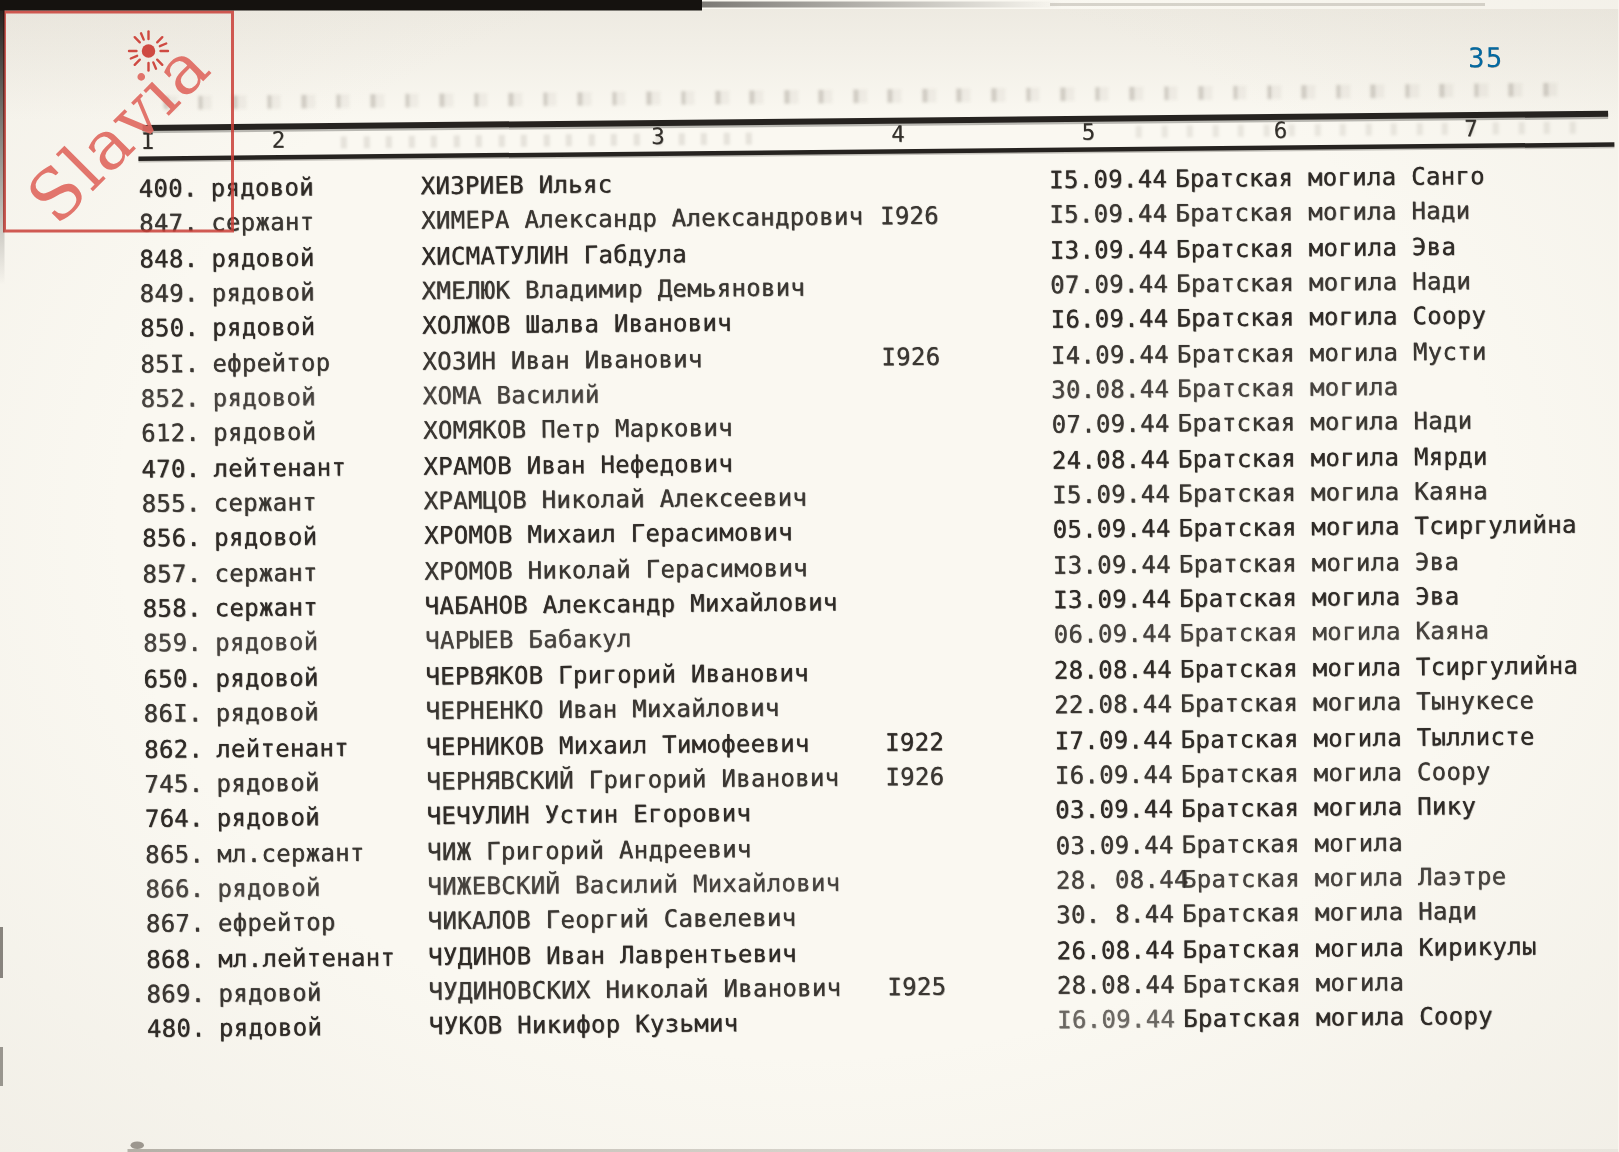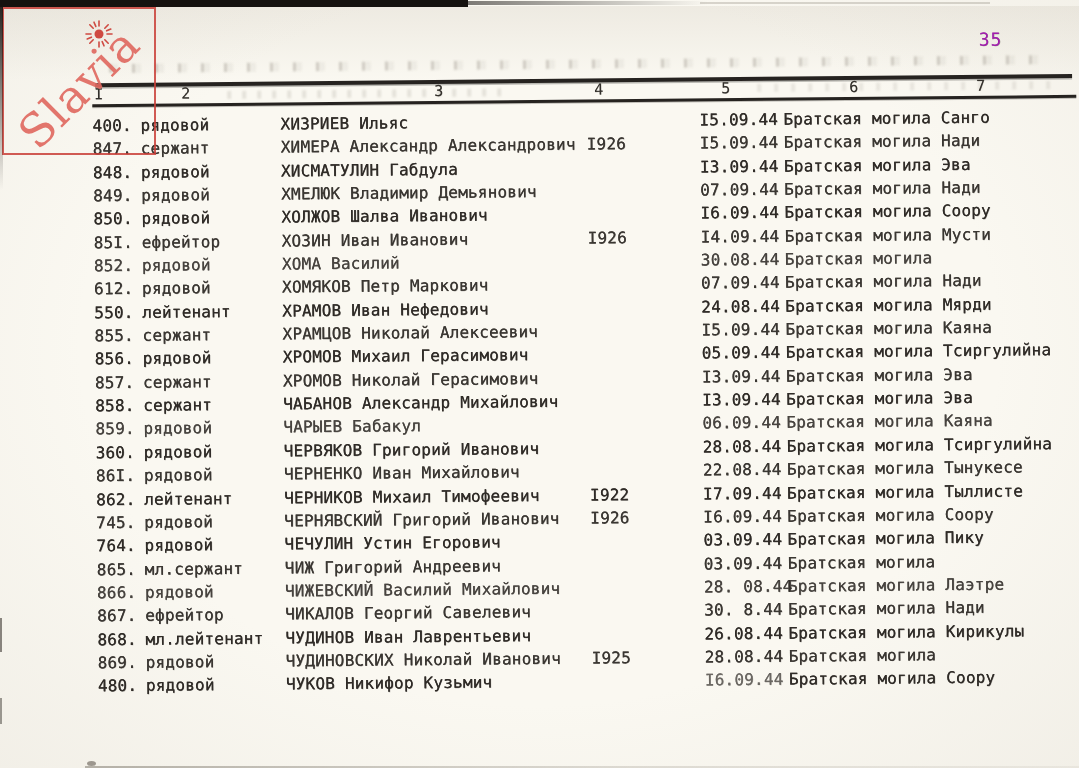--- a/index.html
+++ b/index.html
@@ -25,21 +25,21 @@
   .edge-left-mark2{position:absolute;left:0;top:698px;width:2px;height:26px;background:rgba(45,40,34,.45);z-index:8;}
   .edge-bottom{position:absolute;left:85px;bottom:0;width:994px;height:2.5px;z-index:8;
     background:linear-gradient(90deg,rgba(118,112,101,.5),rgba(150,144,134,.28) 55%,rgba(150,144,134,.1));}
   .edge-bottom-spot{position:absolute;left:87px;bottom:2px;width:9px;height:5px;border-radius:50%;
     background:rgba(98,92,82,.6);z-index:8;}
 
   
   .tilt{position:absolute;inset:0;transform:rotate(-0.55deg);transform-origin:540px 384px;z-index:2;}
 
   .page-number{position:absolute;left:982px;top:33px;font-size:18px;letter-spacing:1px;
-    color:#a21caf;text-shadow:.3px .3px .4px rgba(64,60,53,.5);}
+    color:#0369a1;text-shadow:.3px .3px .4px rgba(64,60,53,.5);}
 
   .smudge{position:absolute;left:112px;top:60px;width:940px;height:9px;border-radius:2px;
     background:repeating-linear-gradient(90deg,rgba(125,118,106,.40) 0 3px,rgba(125,118,106,.10) 3px 9px,rgba(0,0,0,0) 9px 23px);
     filter:blur(1.1px);opacity:.8;}
   .smudge2{position:absolute;left:230px;top:88px;width:280px;height:8px;
     background:repeating-linear-gradient(90deg,rgba(125,118,106,.30) 0 4px,rgba(0,0,0,0) 4px 15px);
     filter:blur(1.2px);opacity:.55;}
   .smudge3{position:absolute;left:760px;top:86px;width:300px;height:8px;
     background:repeating-linear-gradient(90deg,rgba(125,118,106,.28) 0 4px,rgba(0,0,0,0) 4px 17px);
     filter:blur(1.2px);opacity:.5;}
@@ -156,21 +156,21 @@
   </div>
         <div class="row">
     <span class="c num">612.</span>
     <span class="c rank">рядовой</span>
     <span class="c name">ХОМЯКОВ Петр Маркович</span>
     <span class="c year"></span>
     <span class="c date">07.09.44</span>
     <span class="c grave">Братская могила Нади</span>
   </div>
         <div class="row">
-    <span class="c num">550.</span>
+    <span class="c num">470.</span>
     <span class="c rank">лейтенант</span>
     <span class="c name">ХРАМОВ Иван Нефедович</span>
     <span class="c year"></span>
     <span class="c date">24.08.44</span>
     <span class="c grave">Братская могила Мярди</span>
   </div>
         <div class="row">
     <span class="c num">855.</span>
     <span class="c rank">сержант</span>
     <span class="c name">ХРАМЦОВ Николай Алексеевич</span>
@@ -204,21 +204,21 @@
   </div>
         <div class="row">
     <span class="c num">859.</span>
     <span class="c rank">рядовой</span>
     <span class="c name">ЧАРЫЕВ Бабакул</span>
     <span class="c year"></span>
     <span class="c date">06.09.44</span>
     <span class="c grave">Братская могила Каяна</span>
   </div>
         <div class="row">
-    <span class="c num">360.</span>
+    <span class="c num">650.</span>
     <span class="c rank">рядовой</span>
     <span class="c name">ЧЕРВЯКОВ Григорий Иванович</span>
     <span class="c year"></span>
     <span class="c date">28.08.44</span>
     <span class="c grave">Братская могила Тсиргулийна</span>
   </div>
         <div class="row">
     <span class="c num">86I.</span>
     <span class="c rank">рядовой</span>
     <span class="c name">ЧЕРНЕНКО Иван Михайлович</span>

